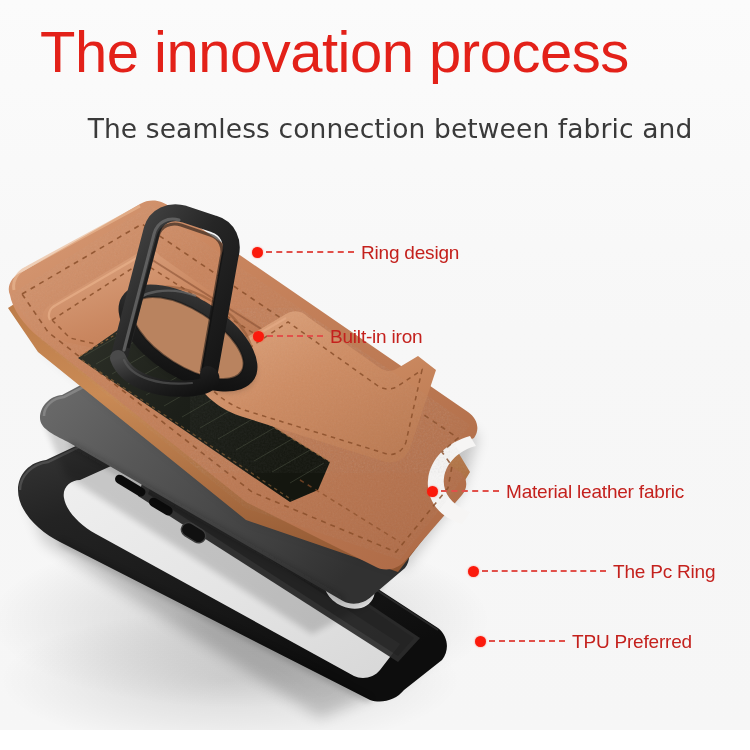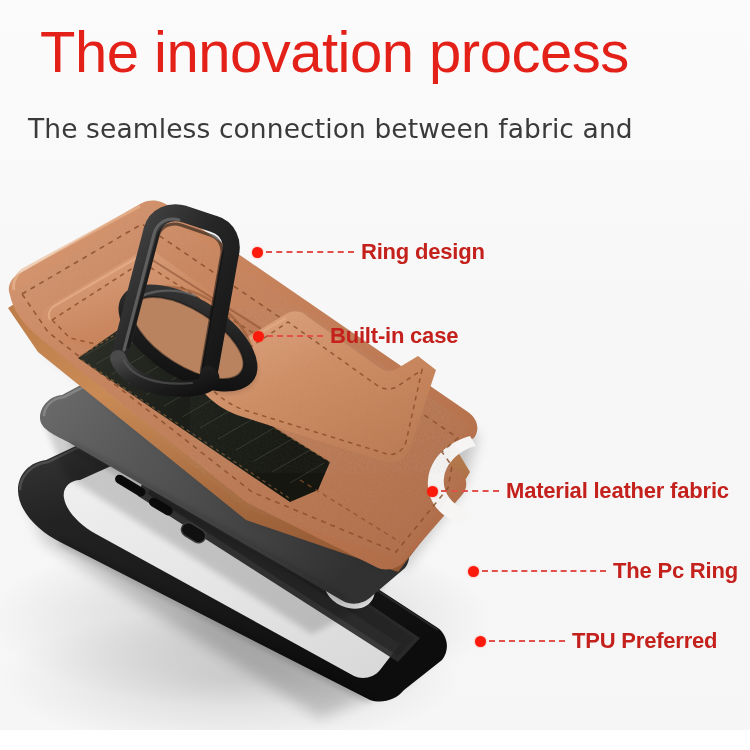--- a/index.html
+++ b/index.html
@@ -25,29 +25,30 @@
     font-family: "Liberation Sans", sans-serif;
     font-size: 58px;
     font-weight: 400;
     letter-spacing: -0.5px;
     color: #e32119;
     white-space: nowrap;
     line-height: 1.05;
   }
   .subtitle {
     position: absolute;
-    left: 28px;
+    left: 40px;
     top: 112px;
     width: 700px;
     font-family: "DejaVu Sans", sans-serif;
     font-size: 26.5px;
     font-weight: 400;
     color: #3a3a3a;
     line-height: 1.28;
     letter-spacing: 0.1px;
+    text-align: center;
   }
   .subtitle .l2 { display: block; padding-left: 12px; }
 
   
   .stage {
     position: absolute;
     left: 0;
     top: 190px;
     width: 560px;
     height: 560px;
@@ -72,22 +73,22 @@
   }
   .dash {
     height: 0;
     border-top: 2px dashed #e1504a;
     flex: 0 0 auto;
     margin-left: 3px;
     margin-right: 7px;
   }
   .ctext {
     font-family: "Liberation Sans", sans-serif;
-    font-size: 22px;
-    font-weight: 700;
+    font-size: 19px;
+    font-weight: 400;
     color: #c4211d;
     letter-spacing: -0.2px;
     line-height: 1;
     transform: translateY(0px);
   }
 
   
   #callout-ring      { left: 252px; top: 252px; }
   #callout-ring .dash      { width: 88px; }
   #callout-iron      { left: 253px; top: 336px; }
@@ -461,21 +462,21 @@
 
   <div class="callout" id="callout-ring">
     <span class="dot"></span>
     <span class="dash"></span>
     <span class="ctext">Ring design</span>
   </div>
 
   <div class="callout" id="callout-iron">
     <span class="dot"></span>
     <span class="dash"></span>
-    <span class="ctext">Built-in case</span>
+    <span class="ctext">Built-in iron</span>
   </div>
 
   <div class="callout" id="callout-leather">
     <span class="dot"></span>
     <span class="dash"></span>
     <span class="ctext">Material leather fabric</span>
   </div>
 
   <div class="callout" id="callout-pcpanel">
     <span class="dot"></span>

